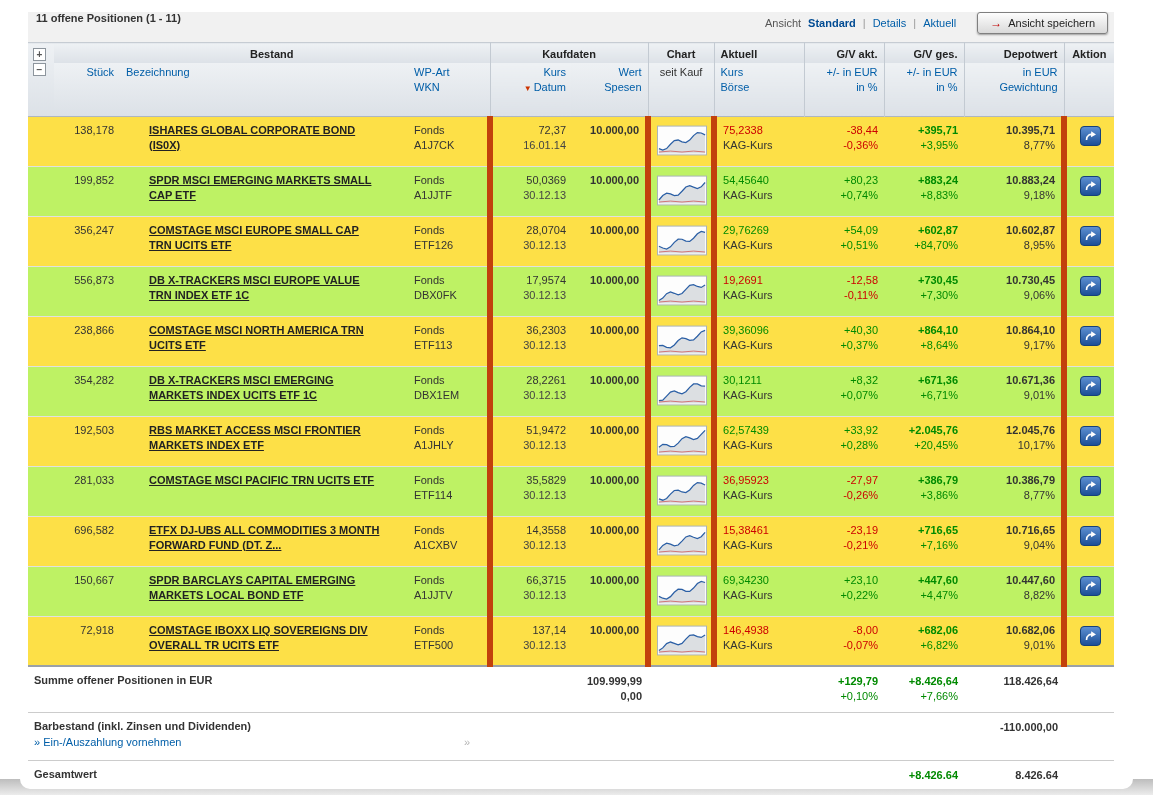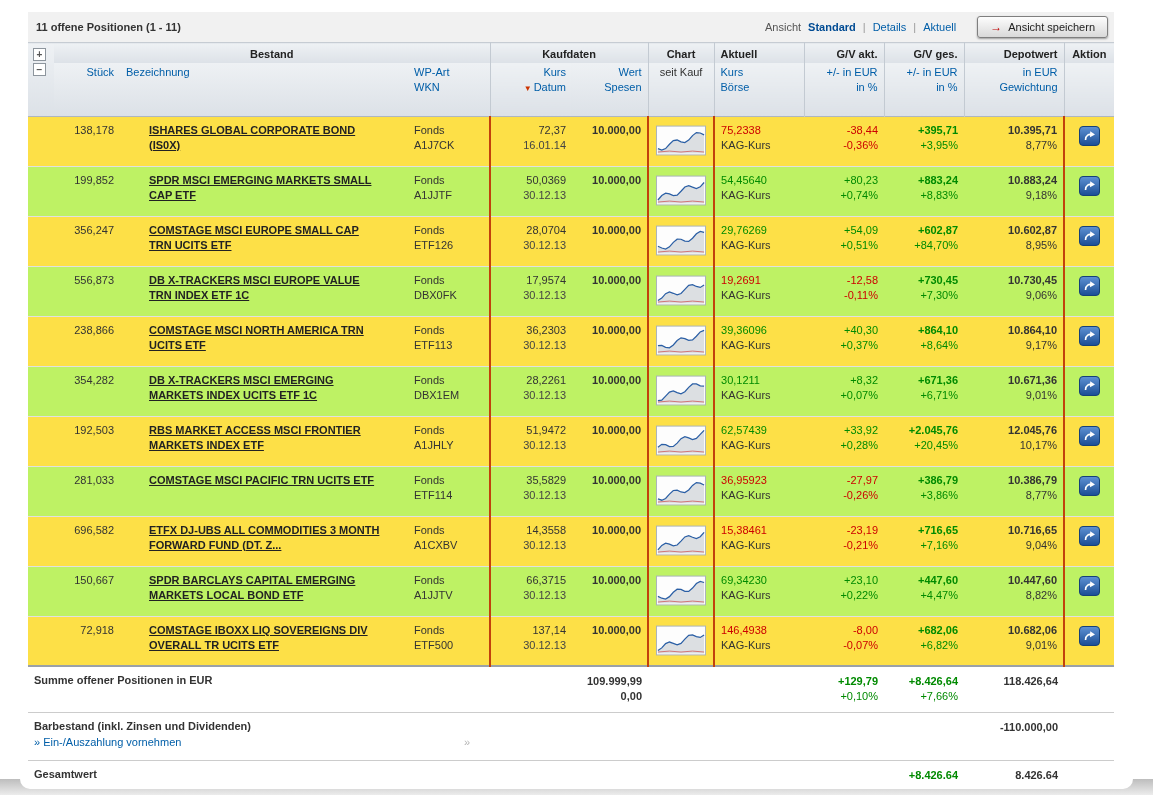--- a/index.html
+++ b/index.html
@@ -6,21 +6,21 @@
   html,body { margin:0; padding:0; }
   body {
     width:1153px; height:795px; position:relative; overflow:hidden;
     background:#ffffff; font-family:"Liberation Sans", sans-serif;
     font-size:11px; color:#333;
   }
   .content { position:absolute; left:28px; top:12px; width:1086px; }
 
   
   .toolbar {
-    background:#f1f1f1; height:30px; display:flex; align-items:center;
+    background:#f1f1f1; height:30px; display:flex; align-items:flex-start;
     padding:0 6px 0 8px;
   }
   .bold { font-weight:bold; }
   .view-switch { margin-left:auto; display:flex; align-items:center; gap:7px; }
   .ansicht-label { color:#555; }
   .view-link { color:#005ea8; text-decoration:none; cursor:pointer; }
   .view-link.active { font-weight:bold; color:#004b93; }
   .sep { color:#999; }
   .btn-save {
     margin-left:14px; height:22px; display:flex; align-items:center; gap:6px;
@@ -54,21 +54,21 @@
     width:13px; height:13px; border:1px solid #8d959d; background:#fff;
     color:#555; font-size:10px; line-height:1; margin:1px 0 2px 0; cursor:pointer;
   }
 
   tbody td {
     border-bottom:1px solid #e1e1e1; vertical-align:top;
     padding:6px 6px 4px 6px; height:50px;
   }
   tbody tr.even { background:#fde047; }
   tbody tr.odd { background:#bef264; }
-  .b-left { border-left:2px solid #c2410c; }
+  .b-left { border-left:6px solid #c2410c; }
   .num { text-align:right; }
   .line { line-height:15px; white-space:nowrap; }
   .muted { color:#444; }
   .pos { color:#008a00; }
   .neg { color:#cc0000; }
   .pos-link {
     color:#222; font-weight:bold; text-decoration:underline; cursor:pointer;
     display:inline-block; max-width:232px; line-height:15px;margin-left:23px;
   }
   .spark { display:inline-block; cursor:pointer; }

